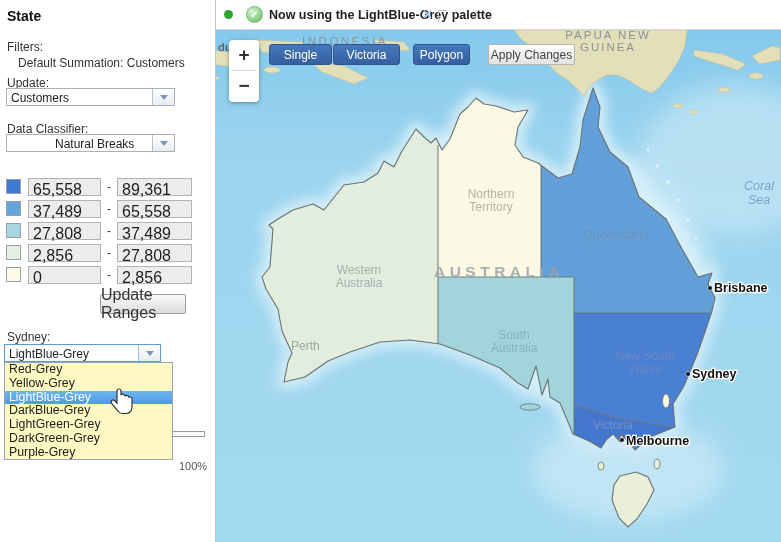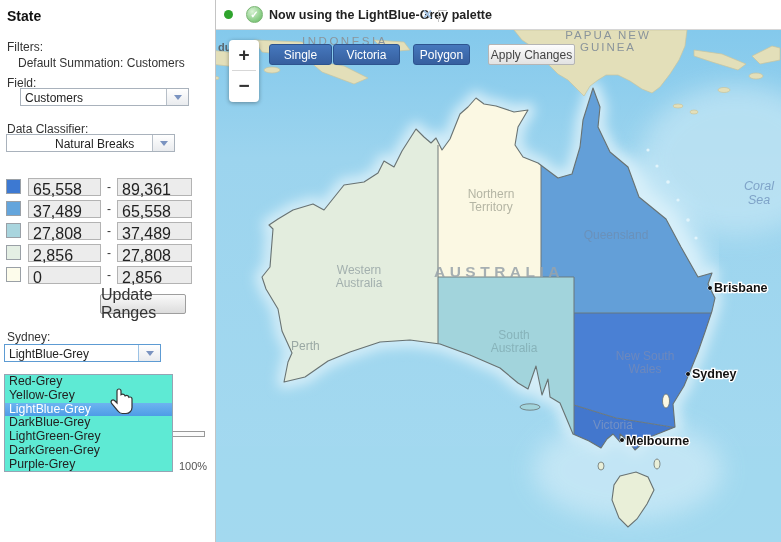--- a/index.html
+++ b/index.html
@@ -14,21 +14,21 @@
   .combo .tri{width:0;height:0;border-left:4px solid transparent;border-right:4px solid transparent;border-top:5px solid #7a93c0;}
   .combo.focus{border-color:#5d9bd3;}
   .combo.focus .carr{border-left-color:#9cc2e5;}
   .rrow{position:absolute;left:6px;height:18px;}
   .swatch{position:absolute;left:0;top:1px;width:15px;height:15px;border:1px solid #9aa0a6;box-sizing:border-box;}
   .rbox{position:absolute;top:0;height:18px;background:#ececec;border:1px solid #b3b3b3;box-sizing:border-box;font-size:16px;color:#222;padding:2px 4px;white-space:nowrap;}
   .rb1{left:22px;width:73px;}
   .rdash{position:absolute;left:101px;top:2px;font-size:12px;color:#333;}
   .rb2{left:111px;width:75px;}
   .sbtn{position:absolute;background:linear-gradient(#fafafa,#dcdcdc);border:1px solid #9e9e9e;border-radius:2px;font-size:16px;color:#333;display:flex;align-items:center;justify-content:center;box-sizing:border-box;}
-  #pal-list{position:absolute;left:4px;top:374px;width:169px;height:98px;background:#5eead4;border:1px solid #96a4b4;box-sizing:border-box;z-index:6;}
+  #pal-list{position:absolute;left:4px;top:362px;width:169px;height:98px;background:#fef9c3;border:1px solid #96a4b4;box-sizing:border-box;z-index:6;}
   #pal-list .opt{height:13.8px;font-size:12.3px;color:#222;padding:0 0 0 4px;line-height:13.8px;white-space:nowrap;}
   #pal-list .opt.sel{background:linear-gradient(#6db4f0,#4e9ce6);color:#fff;}
   #opacity-track{position:absolute;left:172px;top:431px;width:31px;height:4px;border:1px solid #999;background:#fbfbfb;z-index:4;}
   #opacity-label{position:absolute;left:179px;top:460px;font-size:11px;color:#555;z-index:4;}
   #hand-cursor{position:absolute;left:109px;top:387px;z-index:9;}
   
   #map-panel{position:absolute;left:215px;top:0;width:566px;height:542px;border-left:1px solid #c4c4c4;box-sizing:border-box;}
   #notify-bar{position:absolute;left:0;top:0;width:100%;height:30px;background:#fff;border-bottom:1px solid #d6d6d6;box-sizing:border-box;z-index:2;}
   #notify-dot{position:absolute;left:8px;top:10px;width:9px;height:9px;border-radius:50%;background:#2fa42d;}
   #notify-check{position:absolute;left:30px;top:6px;width:17px;height:17px;border-radius:50%;background:radial-gradient(circle at 35% 30%,#d8f3d4,#83c97f 70%,#6cb868);border:1px solid #79b573;box-sizing:border-box;color:#fff;font-size:10px;font-weight:bold;text-align:center;line-height:15px;}
@@ -45,22 +45,22 @@
 </style>
 </head>
 <body>
 <div id="app">
 
   <div id="sidebar">
     <div class="sb-title">State</div>
     <div class="sb-label" style="left:7px;top:40px;">Filters:</div>
     <div class="sb-label" style="left:18px;top:56px;">Default Summation: Customers</div>
 
-    <div class="sb-label" style="left:7px;top:76px;">Field:</div>
-    <div class="combo" style="left:20px;top:88px;width:169px;gap:17px;">
+    <div class="sb-label" style="left:7px;top:76px;">Update:</div>
+    <div class="combo" style="left:6px;top:88px;width:169px;gap:17px;">
       <div class="cval">Customers</div>
       <div class="carr">
           <div class="tri"></div>
         </div>
     </div>
 
     <div class="sb-label" style="left:7px;top:122px;">Data Classifier:</div>
     <div class="combo" style="left:6px;top:134px;width:169px;padding-left:44px;">
       <div class="cval">Natural Breaks</div>
       <div class="carr">

